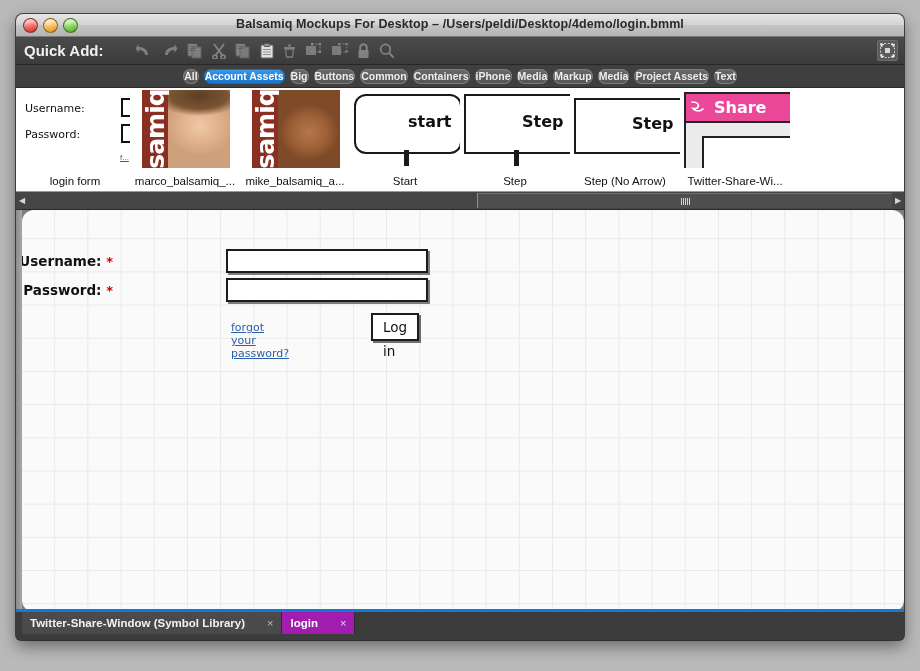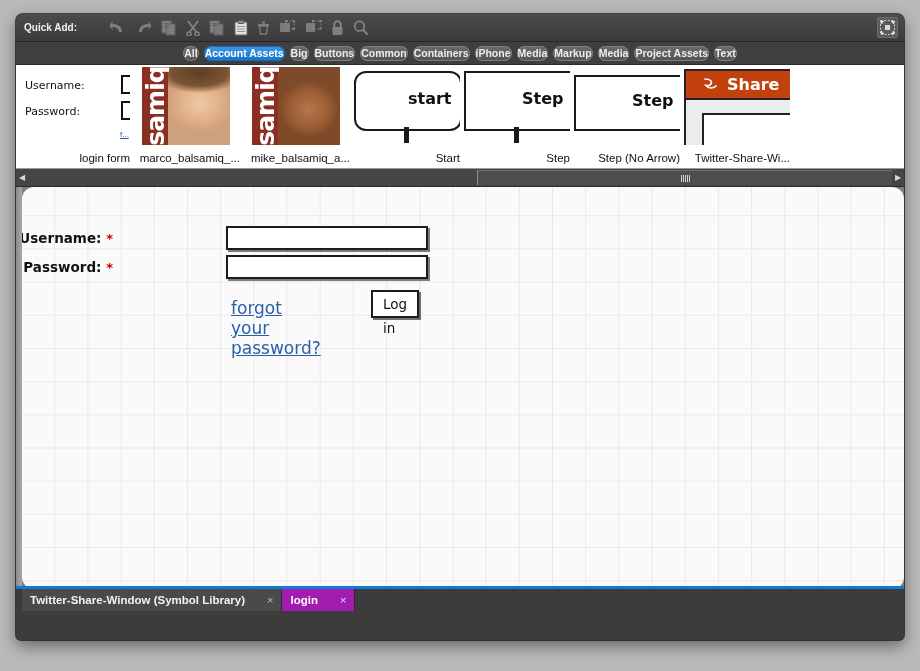--- a/index.html
+++ b/index.html
@@ -22,21 +22,21 @@
          box-shadow:inset 0 5px 4px -2px rgba(255,255,255,.75);}
   .l-red{background:radial-gradient(circle at 38% 30%,#ff8b82,#e0443a 70%,#b32d25);}
   .l-yel{background:radial-gradient(circle at 38% 30%,#ffd98a,#e9a328 70%,#b87b14);}
   .l-grn{background:radial-gradient(circle at 38% 30%,#b6ec7f,#62b93a 70%,#3e8f22);}
   .title{position:absolute;left:0;right:0;top:3px;text-align:center;
          font-size:12.5px;color:#2a2a2a;font-weight:bold;letter-spacing:.1px;}
 
   
   .toolbar{height:27px;background:linear-gradient(to bottom,#4b4b4b,#3b3b3b);
            border-bottom:1px solid #272727;position:relative;display:flex;align-items:center;}
-  .qa-label{color:#f0f0f0;font-size:10px;font-weight:bold;margin-left:8px;}
+  .qa-label{color:#f0f0f0;font-size:15px;font-weight:bold;margin-left:8px;}
   .qa-input{margin-left:6px;width:152px;height:17px;background:#fff;border:1px solid #8e8e8e;
             border-radius:1px;font-size:11.5px;color:#333;padding:0 4px;line-height:17px;
             font-family:"Liberation Sans",sans-serif;box-sizing:border-box;}
   .qa-input.ph{color:#444;}
   .tb-icons{display:flex;align-items:center;gap:9px;margin-left:32px;}
   .tb-ic{opacity:.42;display:block;}
   .tb-ic.on{opacity:.92;}
   .fitbtn{position:absolute;right:6px;top:3px;width:21px;height:21px;border-radius:3px;
           background:#5a5a5a;box-shadow:inset 0 0 0 1px #6e6e6e;
           display:flex;align-items:center;justify-content:center;}
@@ -50,21 +50,21 @@
           box-shadow:inset 0 0 0 1px #7d7d7d;}
   .cattab.sel{background:linear-gradient(to bottom,#3d9ae8,#1572cc);
               box-shadow:inset 0 0 0 1px #1a6ab5;color:#fff;}
 
   
   .library{height:103px;background:#fff;position:relative;overflow:hidden;
            border-bottom:1px solid #9a9a9a;}
   .lib-row{display:flex;align-items:flex-end;height:103px;padding-left:4px;}
   .asset{width:110px;height:103px;position:relative;flex:0 0 auto;}
   .asset .thumb{position:absolute;left:0;right:0;top:2px;height:78px;overflow:hidden;}
-  .asset .cap{position:absolute;left:0;right:0;bottom:4px;text-align:right;
+  .asset .cap{position:absolute;left:0;right:0;bottom:4px;text-align:center;
               font-size:11.5px;color:#111;white-space:nowrap;overflow:hidden;}
 
   
   .lf-lbl{position:absolute;font-size:11px;color:#111;
           font-family:"DejaVu Sans",sans-serif;}
   .lf-box{position:absolute;border:2px solid #111;background:#fff;}
   .lf-link{position:absolute;font-size:8px;color:#2d5ea8;text-decoration:underline;}
 
   
   .photo{position:absolute;left:12px;top:0;width:88px;height:78px;overflow:hidden;}
@@ -87,22 +87,22 @@
 
   
   .shape{position:absolute;background:#fff;border:2.5px solid #1a1a1a;}
   .shape-txt{position:absolute;font-size:16px;font-weight:bold;color:#111;
              font-family:"DejaVu Sans",sans-serif;}
   .stem{position:absolute;width:5px;background:#1a1a1a;}
 
   
   .tw{position:absolute;left:4px;top:2px;width:106px;height:76px;
       border:2.5px solid #222;background:#ececec;overflow:hidden;}
-  .tw-bar{height:27px;background:#c2410c;border-bottom:2px solid #222;
-          display:flex;align-items:center;padding-left:15px;gap:8px;}
+  .tw-bar{height:27px;background:#ec4899;border-bottom:2px solid #222;
+          display:flex;align-items:center;padding-left:2px;gap:8px;}
   .tw-title{color:#fff;font-size:16px;font-weight:bold;font-family:"DejaVu Sans",sans-serif;}
   .tw-inner{position:absolute;left:16px;top:42px;width:90px;height:34px;
             border:2px solid #222;background:#fff;}
 
   
   .hscroll{height:17px;background:#454545;border-bottom:1px solid #2b2b2b;
            position:relative;display:flex;align-items:center;}
   .hs-arrow{width:12px;text-align:center;color:#d8d8d8;font-size:8px;line-height:1;}
   .hs-track{position:absolute;left:12px;right:12px;top:1px;bottom:1px;}
   .hs-thumb{position:absolute;left:52%;right:0;top:0;bottom:0;background:#4e4e4e;
@@ -122,40 +122,48 @@
   .blueline{position:absolute;left:0;right:0;bottom:0;height:3px;background:#1279d4;}
 
   
   .form{position:absolute;left:91px;top:39px;}
   .frow{position:relative;height:29px;}
   .flabel{position:absolute;right:0;top:4px;font-size:13.5px;color:#111;font-weight:bold;
           white-space:nowrap;font-family:"DejaVu Sans",sans-serif;}
   .star{color:#c00;font-size:13px;font-weight:bold;}
   .finput{position:absolute;left:113px;top:0;width:198px;height:20px;background:#fff;
           border:2.5px solid #1c1c1c;box-shadow:2px 2px 0 rgba(0,0,0,.5);}
-  .flink{position:absolute;left:118px;top:72px;font-size:17px;color:#2b5fa8;
+  .flink{position:absolute;left:118px;top:72px;font-size:11px;color:#2b5fa8;
          text-decoration:underline;font-family:"DejaVu Sans",sans-serif;}
   .fbtn{position:absolute;left:258px;top:64px;height:24px;line-height:24px;padding:0 10px;
         background:#fff;border:2.5px solid #1c1c1c;box-shadow:2px 2px 0 rgba(0,0,0,.55);
         font-size:13.5px;color:#111;font-family:"DejaVu Sans",sans-serif;}
 
   
   .btabs{height:22px;background:#3b3b3b;display:flex;align-items:stretch;padding-left:6px;}
   .btab{display:flex;align-items:center;gap:22px;padding:0 8px;font-size:11.5px;
         color:#f2f2f2;font-weight:bold;background:#4a4a4a;
         border-right:1px solid #2c2c2c;white-space:nowrap;}
   .btab.act{background:#a21caf;color:#fff;}
   .btab .x{font-size:11px;color:#bdbdbd;font-weight:normal;}
   .btab.act .x{color:#cfe4fa;}
 </style>
 </head>
 <body>
 
 <div class="window">
 
+  <div class="titlebar">
+    <div class="lights">
+      <div class="light l-red"></div>
+      <div class="light l-yel"></div>
+      <div class="light l-grn"></div>
+    </div>
+    <div class="title">Balsamiq Mockups For Desktop – /Users/peldi/Desktop/4demo/login.bmml</div>
+  </div>
 
   <div class="toolbar">
     <span class="qa-label">Quick Add:</span>
 
     <div class="tb-icons">
       <svg class="tb-ic" width="17" height="15" viewBox="0 0 17 15">
         <path d="M13 12 C13 6 8 4 3.5 4 L3.5 1 L0.5 5.5 L3.5 10 L3.5 7 C7 7 10 8.5 10 12 Z" fill="#cfcfcf"></path>
       </svg>
       <svg class="tb-ic" width="17" height="15" viewBox="0 0 17 15">
         <path d="M4 12 C4 6 9 4 13.5 4 L13.5 1 L16.5 5.5 L13.5 10 L13.5 7 C10 7 7 8.5 7 12 Z" fill="#cfcfcf"></path>

